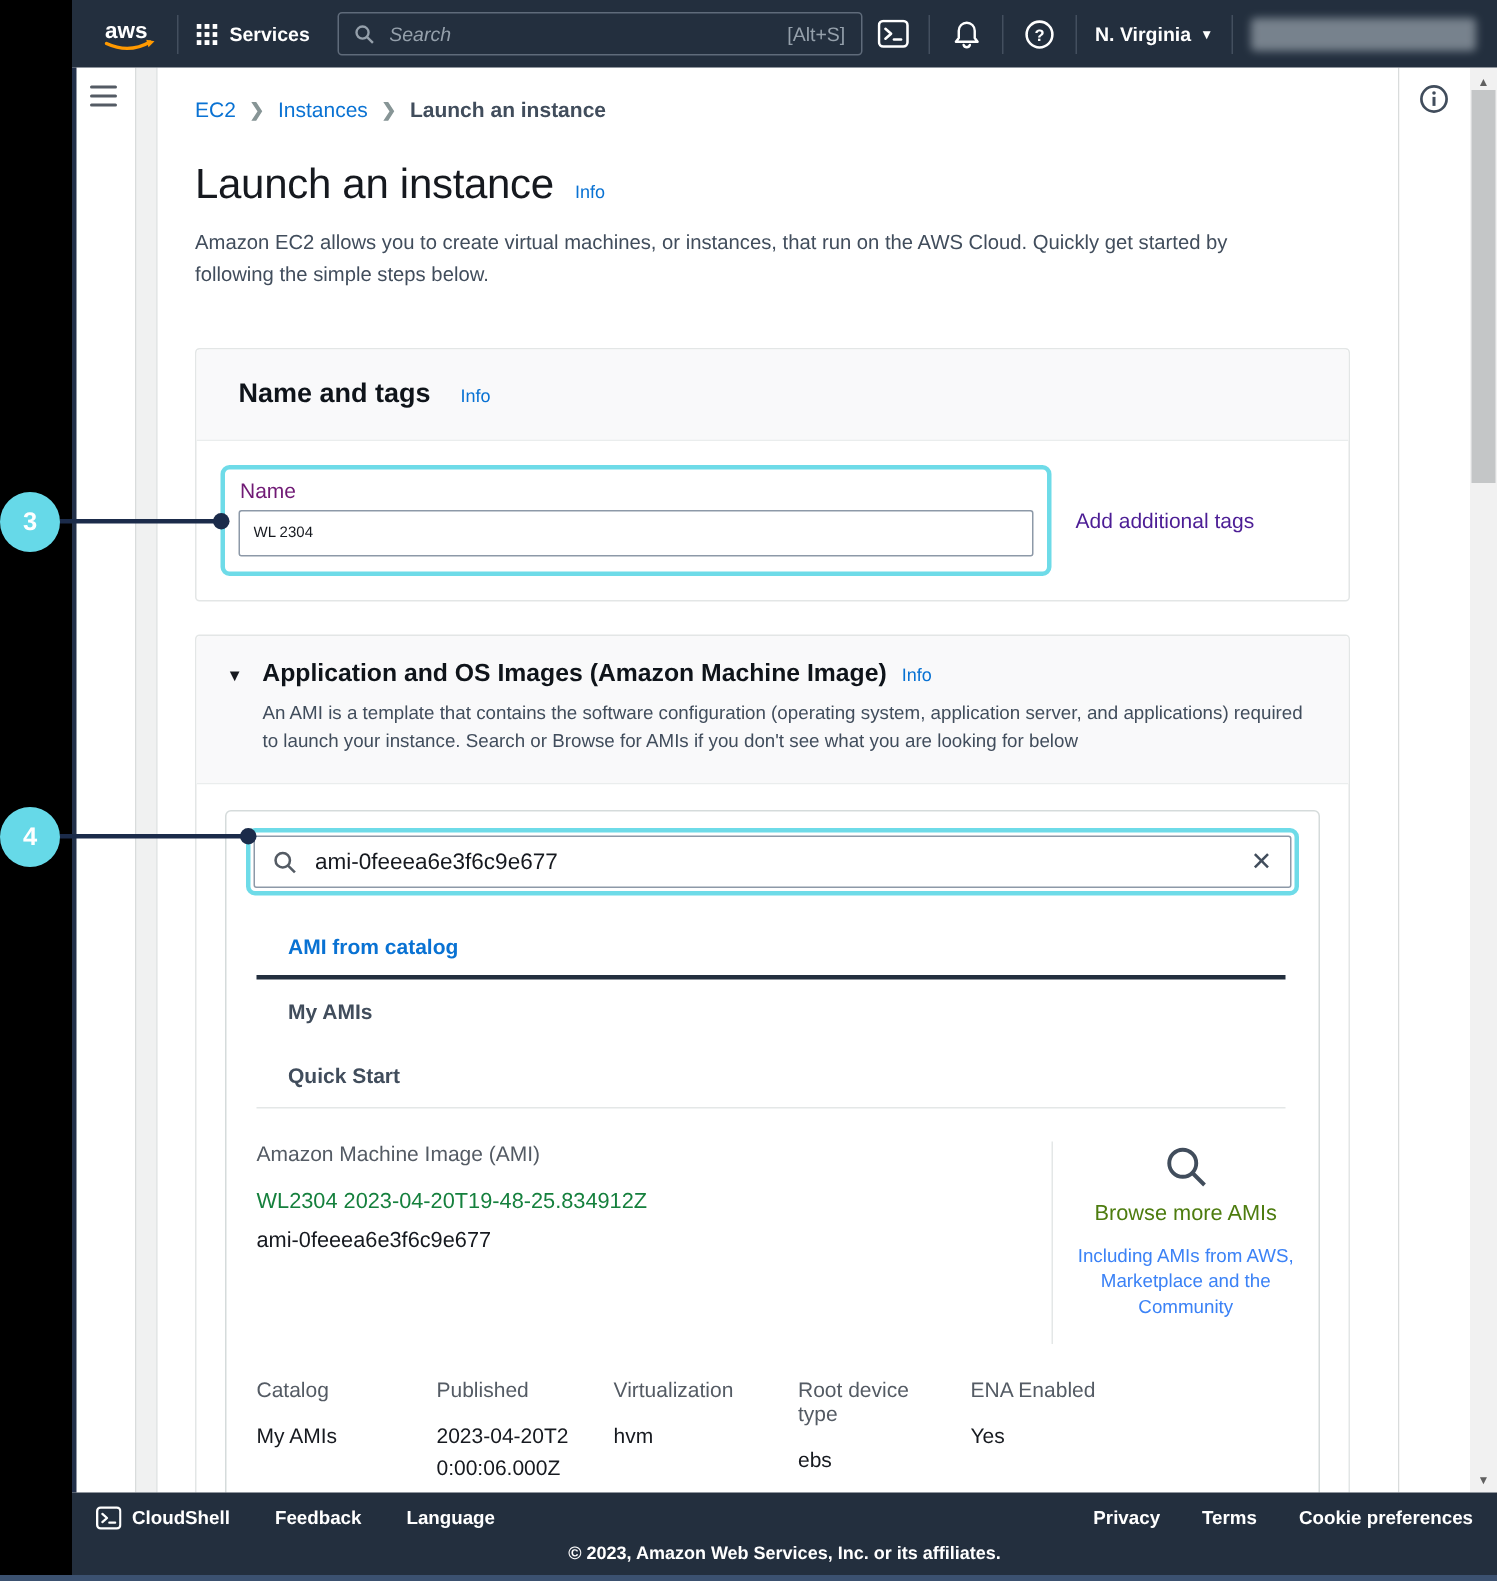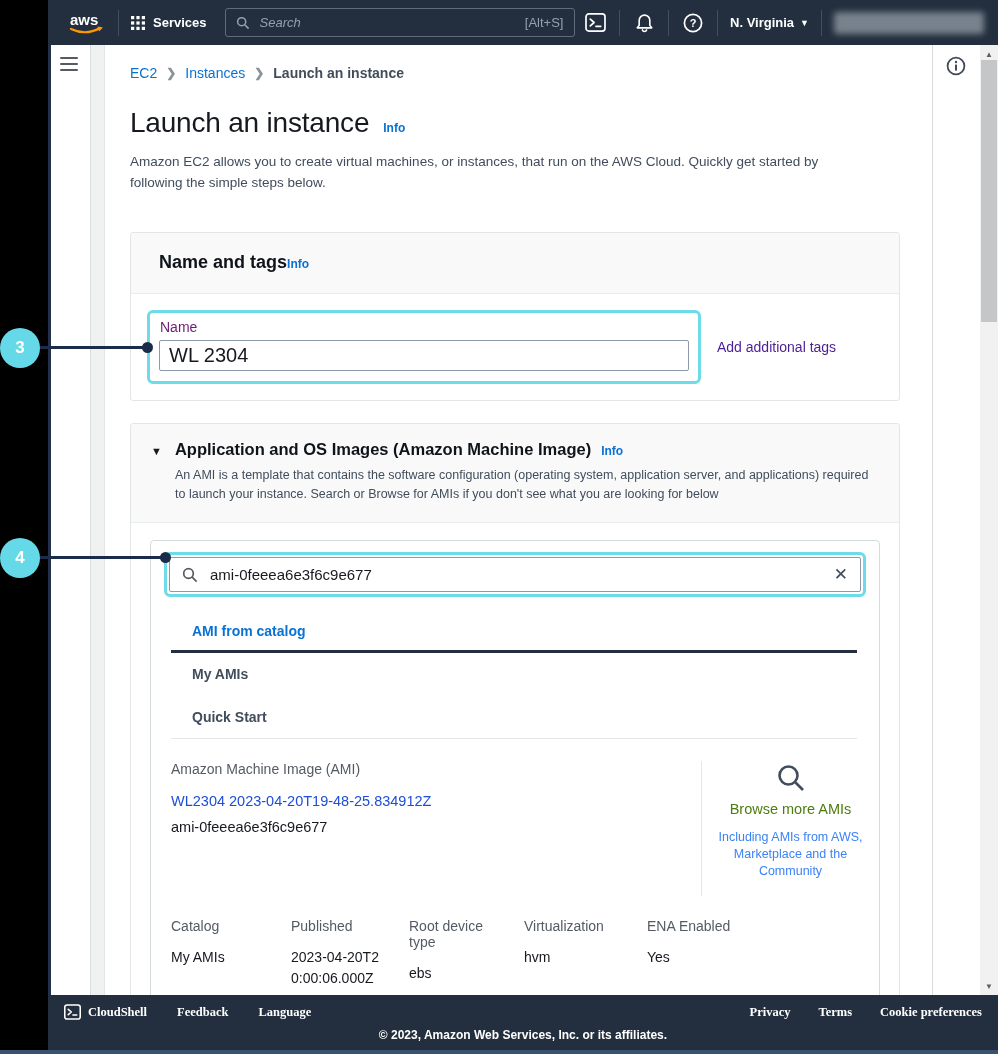--- a/index.html
+++ b/index.html
@@ -44,32 +44,32 @@
   .sb-thumb{position:absolute;left:1px;top:15px;width:16px;height:262px;background:#c4c6c7;cursor:pointer;}
 
   
   .content{position:absolute;left:82px;top:0;width:772px;}
   .breadcrumb{margin-top:20px;font-size:14px;display:flex;align-items:center;gap:9px;color:#687078;}
   .crumb-link{color:#0972d3;text-decoration:none;cursor:pointer;}
   .crumb-current{color:#414d5c;font-weight:bold;}
   .crumb-chev{color:#879596;font-size:12px;font-weight:bold;}
   .title-row{margin-top:26px;display:flex;align-items:baseline;gap:14px;}
   .page-title{font-size:28px;font-weight:400;color:#16191f;letter-spacing:-0.2px;}
-  .info-link{color:#0972d3;font-size:12px;font-weight:bold;cursor:pointer;}
+  .info-link{color:#0972d3;font-size:12px;font-weight:normal;cursor:pointer;}
   .page-desc{margin-top:12px;width:736px;font-size:13.5px;line-height:21px;color:#414d5c;}
 
   .card{width:768px;border:1px solid #e3e6e6;border-radius:3px;background:#fff;}
   .card1{margin-top:39px;}
   .card-header{background:#f9f9fa;border-bottom:1px solid #eaeded;padding:19px 28px 20px 28px;border-radius:3px 3px 0 0;}
-  .card1 .card-title-row{display:flex;align-items:baseline;gap:0;}
+  .card1 .card-title-row{display:flex;align-items:baseline;gap:20px;}
   .card-title{font-size:18px;font-weight:bold;color:#0f141a;}
   .card1-body{padding:16px;display:flex;align-items:center;gap:16px;}
   .hl-box{border:3px solid #6edbe8;border-radius:6px;padding:5px 9px 10px 9px;width:530px;background:#fff;}
   .field-label{font-size:14px;color:#701a75;margin:1px 0 5px 1px;}
-  .text-input{width:100%;height:31px;border:1px solid #8d99a8;border-radius:2px;padding:0 9px;font-size:20px;color:#16191f;font-family:"Liberation Sans",sans-serif;box-sizing:border-box;outline:none;background:#fff;}
+  .text-input{width:100%;height:31px;border:1px solid #8d99a8;border-radius:2px;padding:0 9px;font-size:10px;color:#16191f;font-family:"Liberation Sans",sans-serif;box-sizing:border-box;outline:none;background:#fff;}
   .add-tags{font-size:14px;color:#4c1d95;cursor:pointer;white-space:nowrap;}
 
   .card2{margin-top:22px;margin-bottom:30px;}
   .card2 .card-header{padding:16px 20px 18px 20px;}
   .sec-title-row{display:flex;align-items:baseline;gap:10px;}
   .collapse-tri{font-size:11px;color:#16191f;cursor:pointer;margin-right:3px;}
   .sec-title{font-size:16.5px;font-weight:bold;color:#0f141a;}
   .sec-desc{margin:7px 0 0 24px;width:705px;font-size:12.5px;line-height:19px;color:#414d5c;}
   .card2-body{padding:17px 19px 32px 19px;}
   .inner-card{border:1px solid #d5dbdb;border-radius:4px;background:#fff;}
@@ -81,37 +81,37 @@
 
   .tabs{margin:24px 22px 0 20px;display:flex;align-items:stretch;border-bottom:1px solid #e4e7e7;flex-direction:column;}
   .tab{position:relative;padding:2px 21px 13px 21px;font-size:14px;font-weight:bold;color:#414d5c;cursor:pointer;white-space:nowrap;}
   .tab.active{color:#0972d3;}
   .tab.active::after{content:"";position:absolute;left:0;right:0;bottom:-1px;height:3px;background:#232f3e;}
   .tab-sep{width:1px;background:#d5dbdb;margin:2px 0 10px 0;}
 
   .ami-top{display:flex;padding:22px 0 8px 20px;}
   .ami-left{flex:1;padding-right:10px;}
   .ami-label{font-size:14px;color:#545b64;margin-bottom:16px;}
-  .ami-name{font-size:14.5px;color:#1d4ed8;margin-bottom:10px;}
+  .ami-name{font-size:14.5px;color:#15803d;margin-bottom:10px;}
   .ami-id{font-size:14.5px;color:#16191f;}
   .ami-right{width:178px;border-left:1px solid #e4e7e7;text-align:center;padding:2px 10px 16px 10px;box-sizing:border-box;}
   .browse-link{margin-top:8px;font-size:14.5px;color:#4d7c0f;cursor:pointer;}
   .browse-note{margin:12px auto 0 auto;width:146px;font-size:12.5px;line-height:17px;color:#3b82f6;}
 
   .ami-attrs{display:flex;padding:14px 0 22px 20px;}
   .attr{box-sizing:border-box;padding-right:14px;}
   .attr .a-label{font-size:14px;color:#545b64;margin-bottom:13px;}
   .attr .a-value{font-size:14px;color:#16191f;line-height:21px;}
   .c0{width:120px;} .c1{width:118px;} .c1 .a-value{max-width:96px;word-break:break-all;}
   .c2{width:114px;} .c3{width:123px;} .c4{width:115px;} .c4 .a-label{max-width:84px;}
   .c5{width:112px;}
 
   
   .footer{position:absolute;left:48px;top:995px;width:950px;height:55px;background:#232f3e;color:#fff;z-index:20;}
-  .footer-row{display:flex;align-items:flex-end;padding:9px 16px 0 16px;font-family:Liberation Serif, serif;}
+  .footer-row{display:flex;align-items:center;padding:9px 16px 0 16px;}
   .f-item{font-size:12.5px;font-weight:bold;color:#fff;cursor:pointer;margin-right:30px;display:flex;align-items:center;gap:7px;}
   .f-right{margin-left:auto;display:flex;}
   .f-right .f-item{margin-right:0;margin-left:28px;}
   .f-copy{text-align:center;font-size:12px;font-weight:bold;margin-top:8px;color:#fff;}
   .bottom-strip{position:absolute;left:0;top:1050px;width:998px;height:4px;background:#3b5170;z-index:35;}
 
   
   .anno{position:absolute;z-index:60;}
   .anno-circle{position:absolute;left:0;width:40px;height:40px;border-radius:50%;background:#66d9e8;color:#fff;font-size:17px;font-weight:bold;display:flex;align-items:center;justify-content:center;}
   .anno-line{position:absolute;height:3px;background:#1b2b4a;}
@@ -282,27 +282,27 @@
 
           <div class="ami-attrs">
             <div class="attr c0">
               <div class="a-label">Catalog</div>
               <div class="a-value">My AMIs</div>
             </div>
             <div class="attr c1">
               <div class="a-label">Published</div>
               <div class="a-value">2023-04-20T20:00:06.000Z</div>
             </div>
+            <div class="attr c3">
+              <div class="a-label">Virtualization</div>
+              <div class="a-value">hvm</div>
+            </div>
             <div class="attr c4">
               <div class="a-label">Root device type</div>
               <div class="a-value">ebs</div>
-            </div>
-            <div class="attr c3">
-              <div class="a-label">Virtualization</div>
-              <div class="a-value">hvm</div>
             </div>
             <div class="attr c5">
               <div class="a-label">ENA Enabled</div>
               <div class="a-value">Yes</div>
             </div>
           </div>
         </div>
       </div>
     </div>
   </div>

